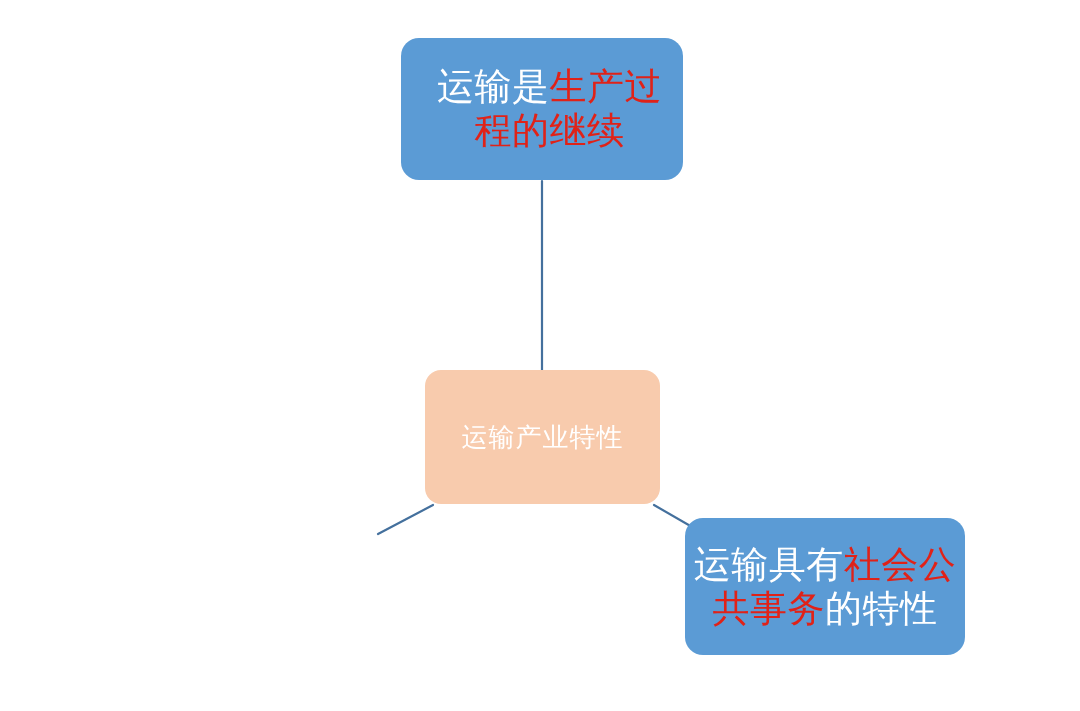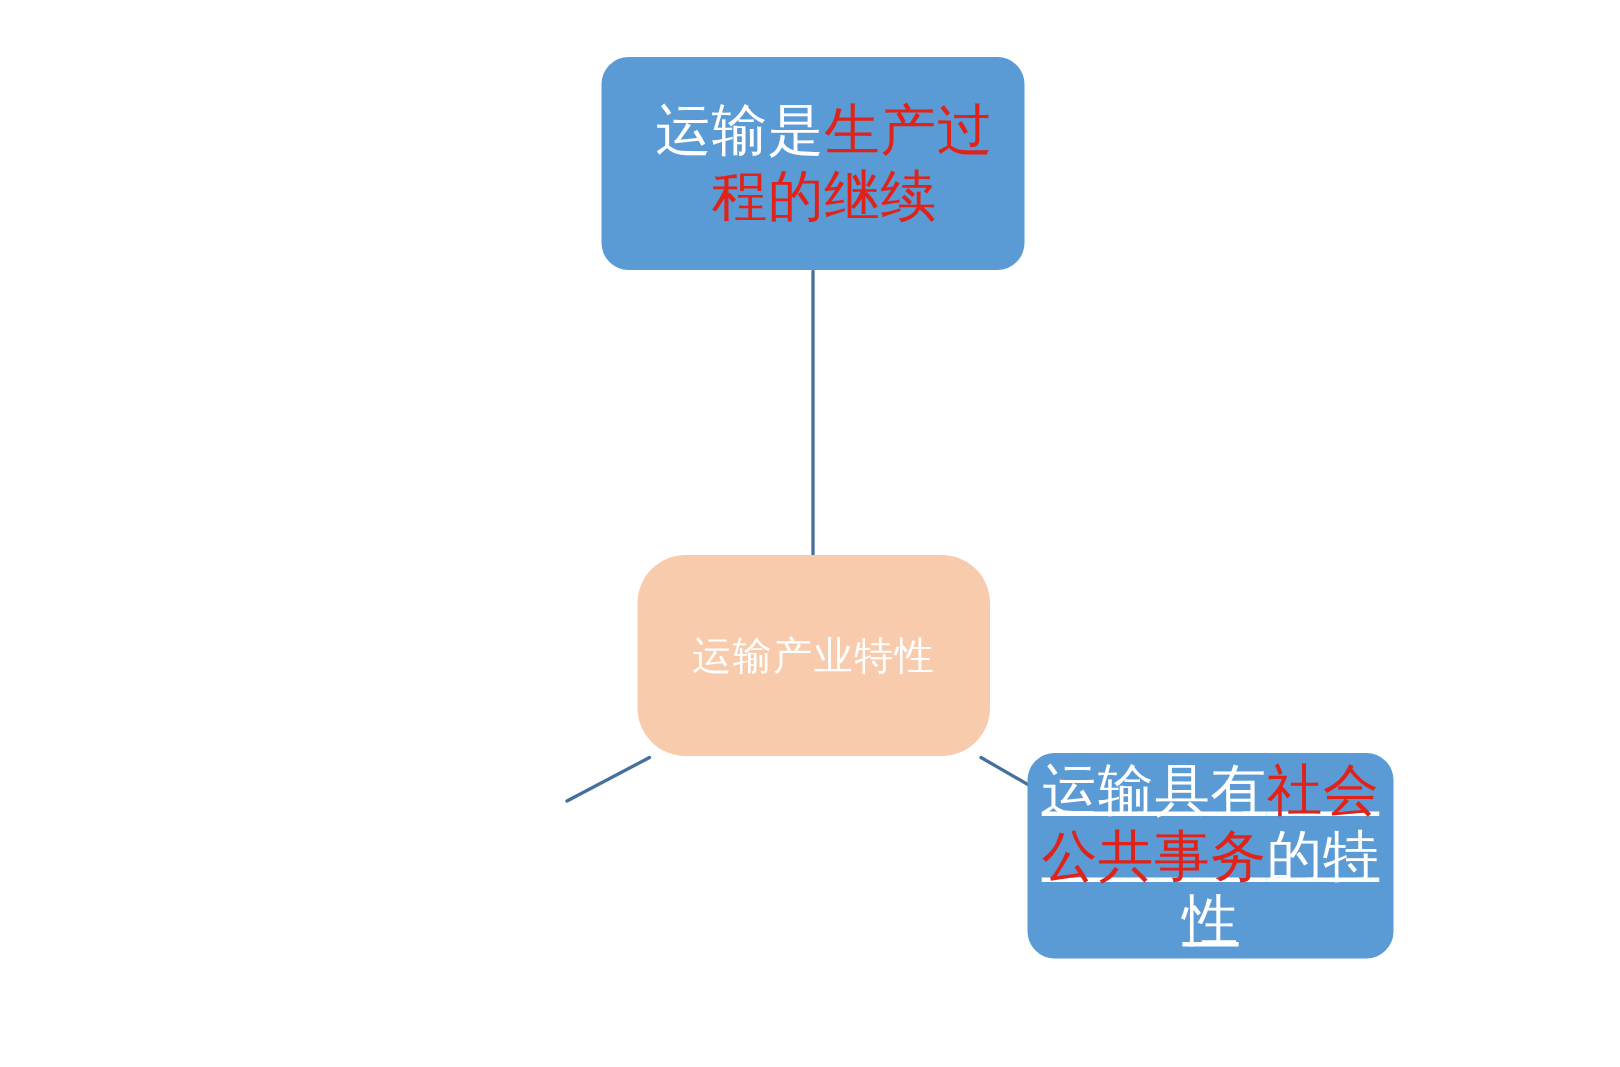--- a/index.html
+++ b/index.html
@@ -46,31 +46,31 @@
   }
   .node-blue {
     background: #5B9BD5;
     color: #FFFFFF;
     font-size: 37px;
   }
   .node-center {
     background: #F8CBAD;
     color: #FFFFFF;
     font-size: 26px;
-    border-radius: 32px;
+    border-radius: 16px;
     letter-spacing: 1px;
   }
   .hl {
     color: #E02218;
   }
   
   #node-top     { left: 401px; top: 38px;  width: 282px; height: 142px; padding-left: 15px; }
   #node-center  { left: 425px; top: 370px; width: 235px; height: 134px; }
   #node-left    { left: 120px; top: 537px; width: 278px; height: 133px; }
-  #node-right   { left: 685px; top: 502px; width: 244px; height: 137px; text-decoration: underline; }
+  #node-right   { left: 685px; top: 518px; width: 280px; height: 137px; }
 </style>
 </head>
 <body>
 
 <div id="canvas">
 
   <svg class="connectors" viewBox="0 0 1080 711" width="1080" height="711" aria-hidden="true">
     <line x1="542" y1="370" x2="542" y2="181" stroke="#44709D" stroke-width="2.2" stroke-linecap="round"></line>
     <line x1="433" y1="505" x2="378" y2="534" stroke="#44709D" stroke-width="2.2" stroke-linecap="round"></line>
     <line x1="654" y1="505" x2="706" y2="535" stroke="#44709D" stroke-width="2.2" stroke-linecap="round"></line>

